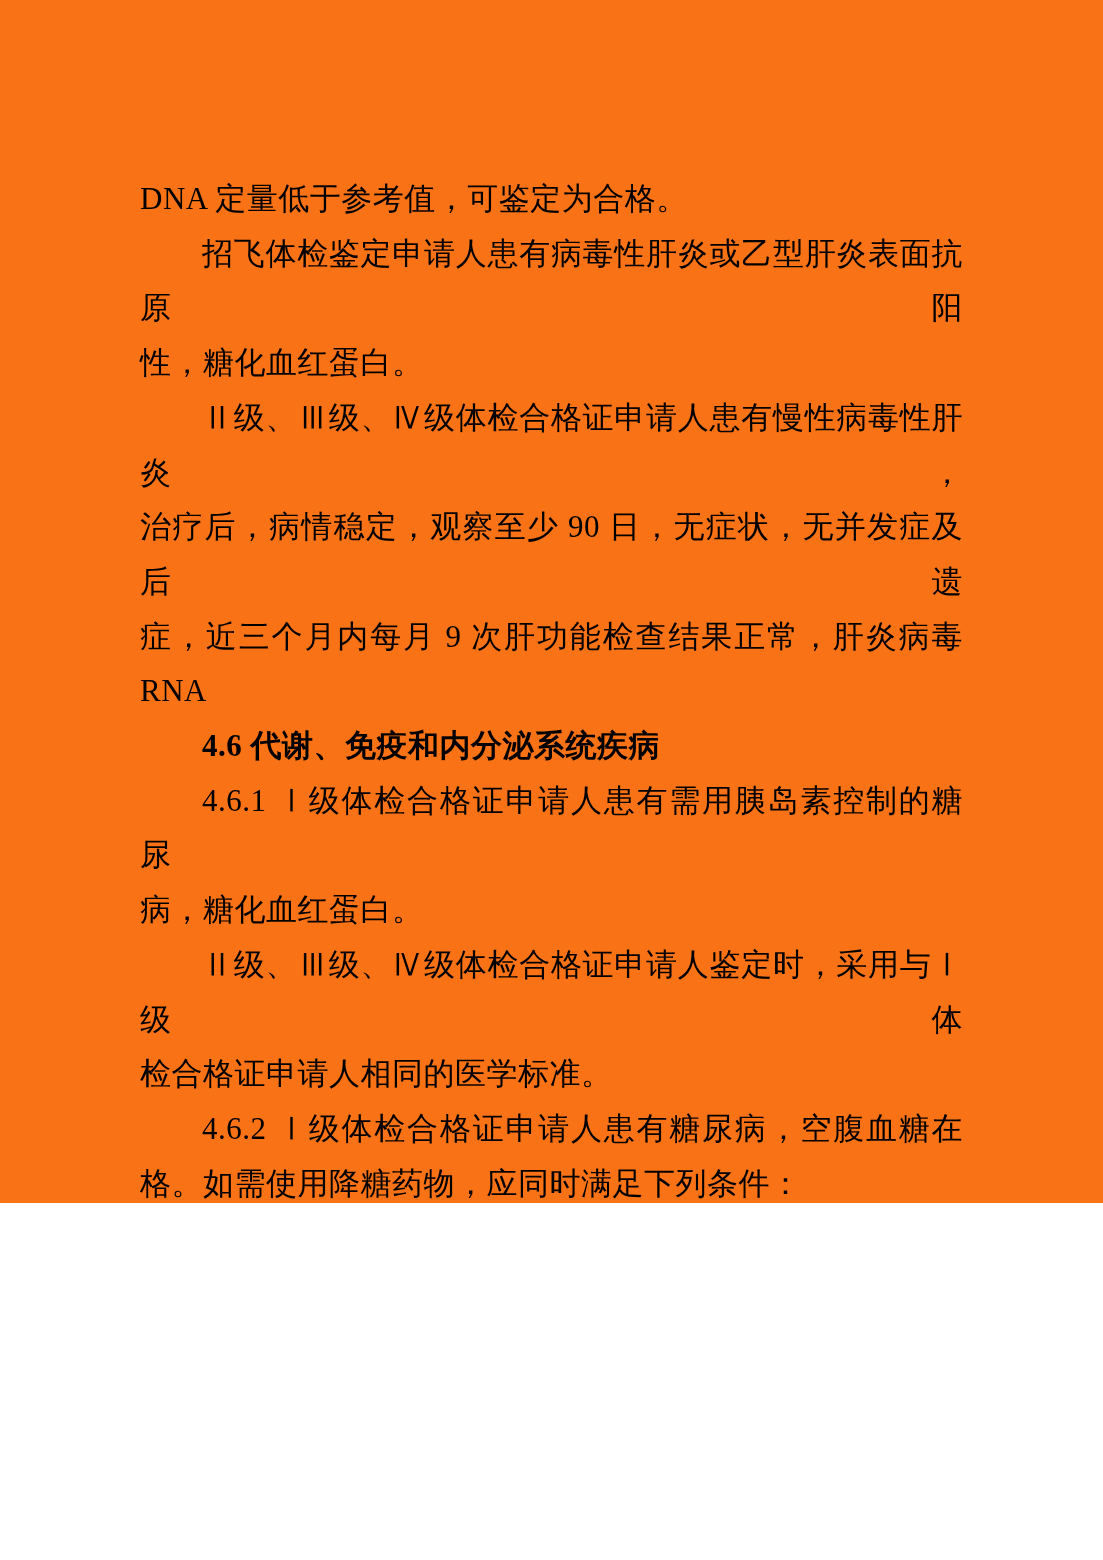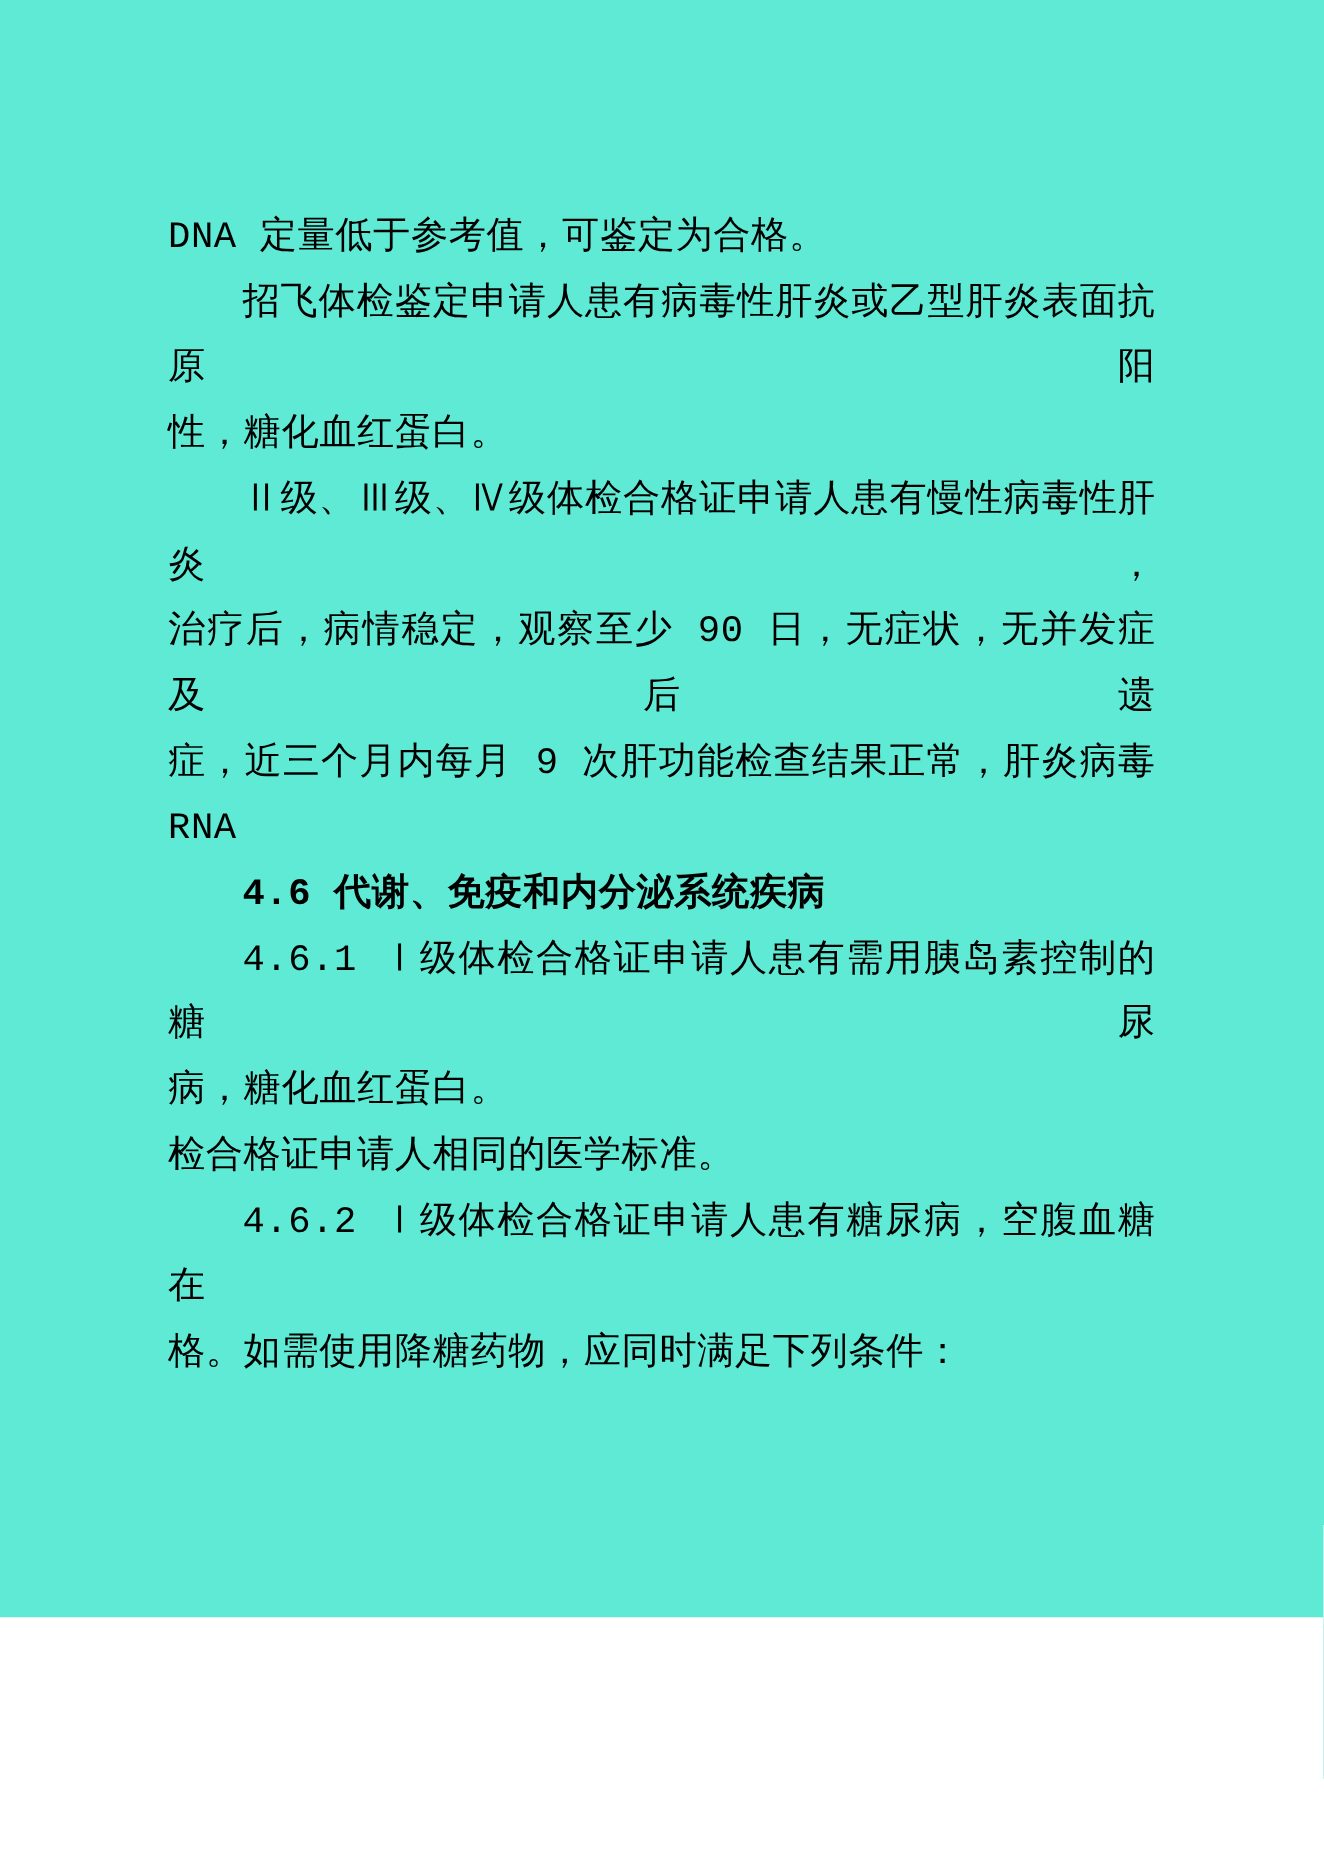--- a/index.html
+++ b/index.html
@@ -1,22 +1,22 @@
 <!DOCTYPE html>
 <html lang="zh"><head>
 <meta charset="utf-8">
 <style>
   html, body { margin: 0; padding: 0; background: #ffffff; }
   .page {
     position: relative;
     width: 1103px;
-    height: 1348px;
-    background: #5eead4;
+    height: 1203px;
+    background: #f97316;
     color: #000000;
-    font-family: Liberation Mono, monospace;
+    font-family: Liberation Serif, serif;
     overflow: hidden;
   }
   .content {
     position: absolute;
     left: 140px;
     top: 172px;
     width: 823px;
   }
   .line {
     margin: 0;
@@ -58,20 +58,21 @@
   <main class="content">
     <p class="line end">DNA 定量低于参考值，可鉴定为合格。</p>
     <p class="line full indent">招飞体检鉴定申请人患有病毒性肝炎或乙型肝炎表面抗原阳</p>
     <p class="line end">性，糖化血红蛋白。</p>
     <p class="line full indent">Ⅱ级、Ⅲ级、Ⅳ级体检合格证申请人患有慢性病毒性肝炎，</p>
     <p class="line full">治疗后，病情稳定，观察至少 90 日，无症状，无并发症及后遗</p>
     <p class="line full">症，近三个月内每月 9 次肝功能检查结果正常，肝炎病毒 RNA</p>
     <p class="line end indent heading">4.6 代谢、免疫和内分泌系统疾病</p>
     <p class="line full indent">4.6.1 Ⅰ级体检合格证申请人患有需用胰岛素控制的糖尿</p>
     <p class="line end">病，糖化血红蛋白。</p>
+    <p class="line full indent">Ⅱ级、Ⅲ级、Ⅳ级体检合格证申请人鉴定时，采用与Ⅰ级体</p>
     <p class="line end">检合格证申请人相同的医学标准。</p>
     <p class="line full indent">4.6.2 Ⅰ级体检合格证申请人患有糖尿病，空腹血糖在</p>
     <p class="line end">格。如需使用降糖药物，应同时满足下列条件：</p>
 
   </main>
 
   <footer class="footer">
     <span>— 20 —</span>
   </footer>
 </div>

